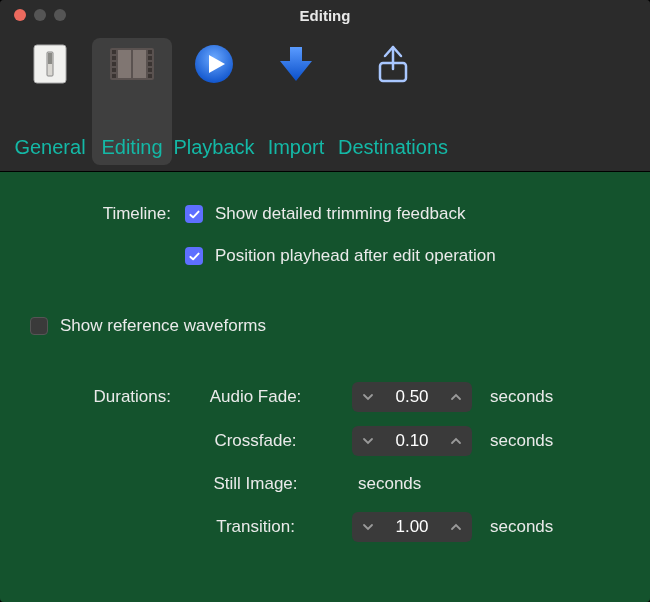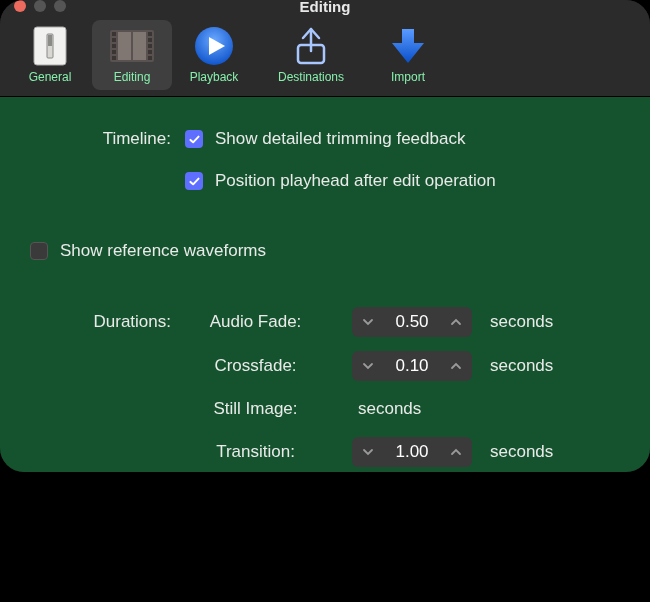--- a/index.html
+++ b/index.html
@@ -9,23 +9,23 @@
     font-family: -apple-system, "Helvetica Neue", Helvetica, Arial, sans-serif;
     width: 650px;
     height: 602px;
     overflow: hidden;
     font-size: 17px;
     color: #eaeaea;
     -webkit-font-smoothing: antialiased;
   }
   .window {
     width: 650px;
-    height: 472px;
+    height: 602px;
     background: #1e1e1e;
-    border-radius: 24px;
+    border-radius: 4px;
     box-shadow: 0 10px 40px rgba(0,0,0,0.6);
     overflow: hidden;
     display: flex;
     flex-direction: column;
   }
   .titlebar {
     position: relative;
     height: 30px;
     background: #2b2b2b;
     display: flex;
@@ -70,22 +70,23 @@
     background: #3f3f3f;
   }
   .toolbar-icon {
     width: 60px;
     height: 48px;
     display: flex;
     align-items: center;
     justify-content: center;
   }
   .toolbar-label {
-    font-size: 12px;
-    color: #86efac;
+    font-size: 20px;
+    color: #14b8a6;
+    margin-top: 48px;
   }
   .content {
     flex: 1;
     background: #14532d;
     padding: 28px 30px 30px 30px;
   }
   .row {
     display: flex;
     align-items: center;
     margin-bottom: 14px;
@@ -214,46 +215,46 @@
               <stop offset="100%" stop-color="#0a4fc9"></stop>
             </radialGradient>
           </defs>
           <circle cx="21" cy="21" r="19" fill="url(#gplay)"></circle>
           <path d="M16 12 L32 21 L16 30 Z" fill="#ffffff"></path>
         </svg>
       </div>
       <div class="toolbar-label">Playback</div>
     </div>
 
-    <div class="toolbar-item" style="width:110px">
-      <div class="toolbar-icon">
-        <svg width="34" height="42" viewBox="0 0 34 42">
-          <path d="M17 4 L17 26" stroke="#a9c7ff" stroke-width="2.5" fill="none" stroke-linecap="round"></path>
-          <path d="M9 13 L17 4 L25 13" stroke="#a9c7ff" stroke-width="2.5" fill="none" stroke-linecap="round" stroke-linejoin="round"></path>
-          <rect x="4" y="20" width="26" height="18" rx="3" fill="none" stroke="#a9c7ff" stroke-width="2.5"></rect>
-        </svg>
-      </div>
-      <div class="toolbar-label">Destinations</div>
-    </div>
-
     <div class="toolbar-item">
       <div class="toolbar-icon">
         <svg width="40" height="42" viewBox="0 0 40 42">
           <defs>
             <linearGradient id="gimp" x1="0" y1="0" x2="0" y2="1">
               <stop offset="0%" stop-color="#5a9bff"></stop>
               <stop offset="100%" stop-color="#0a4fc9"></stop>
             </linearGradient>
           </defs>
           <path d="M14 4 H26 V18 H36 L20 38 L4 18 H14 Z" fill="url(#gimp)"></path>
         </svg>
       </div>
       <div class="toolbar-label">Import</div>
     </div>
 
+    <div class="toolbar-item" style="width:110px">
+      <div class="toolbar-icon">
+        <svg width="34" height="42" viewBox="0 0 34 42">
+          <path d="M17 4 L17 26" stroke="#a9c7ff" stroke-width="2.5" fill="none" stroke-linecap="round"></path>
+          <path d="M9 13 L17 4 L25 13" stroke="#a9c7ff" stroke-width="2.5" fill="none" stroke-linecap="round" stroke-linejoin="round"></path>
+          <rect x="4" y="20" width="26" height="18" rx="3" fill="none" stroke="#a9c7ff" stroke-width="2.5"></rect>
+        </svg>
+      </div>
+      <div class="toolbar-label">Destinations</div>
+    </div>
+
   </div>
 
   <div class="content">
 
     <div class="row">
       <div class="label-col">Timeline:</div>
       <div class="body-col">
         <span class="checkbox checked">
           <svg viewBox="0 0 16 16">
               <path d="M3 8.5 L6.3 11.5 L13 4.5" stroke="#fff" stroke-width="2.4" fill="none" stroke-linecap="round" stroke-linejoin="round"></path>

